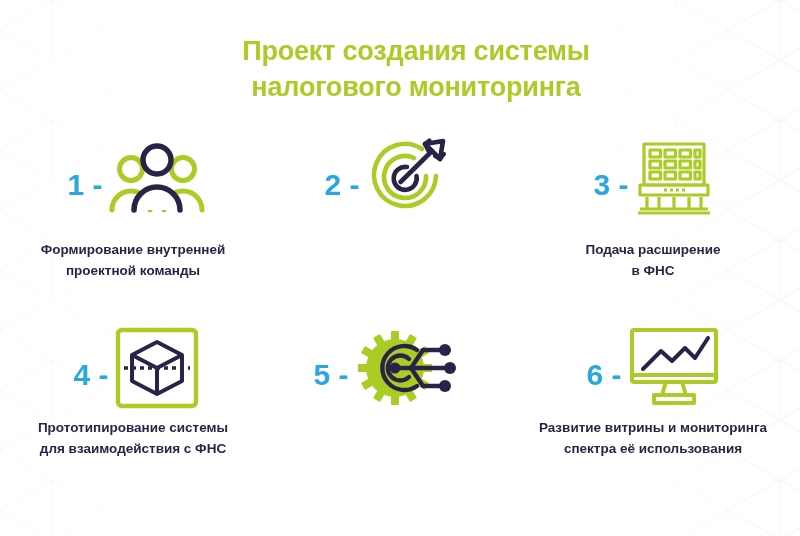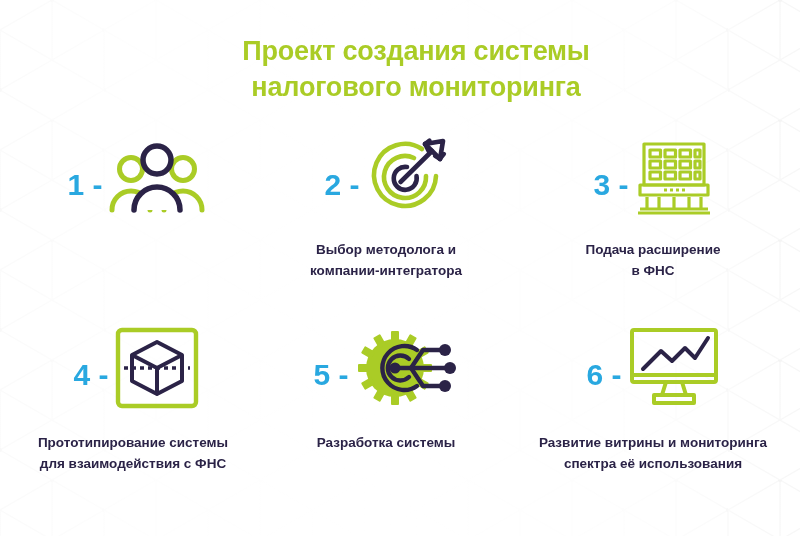--- a/index.html
+++ b/index.html
@@ -104,21 +104,21 @@
     color: #2B2347;
     white-space: pre-line;
     padding: 0 12px;
   }
 
   
   .step.c1 .step-head { padding-left: 6px; }
   .step.c2 .step-head { padding-left: 0px; }
   .step.c3 .step-head { padding-left: 0px; }
 
-  .step.r2 .step-caption { margin-top: 19px; }
+  .step.r2 .step-caption { margin-top: 4px; }
 </style>
 </head>
 <body>
 
 <div id="infographic">
 
   <svg id="bg-pattern" viewBox="0 0 800 536" xmlns="http://www.w3.org/2000/svg">
     <defs>
       <pattern id="isoCubes" width="104" height="120" patternUnits="userSpaceOnUse">
         <g fill="none" stroke="#EDEDED" stroke-width="1.4">
@@ -161,20 +161,22 @@
             <path d="M3 70 a19 19 0 0 1 38 0" stroke="#AACC26" stroke-width="5"></path>
 
             <circle cx="74" cy="29" r="11.5" stroke="#AACC26" stroke-width="5"></circle>
             <path d="M55 70 a19 19 0 0 1 38 0" stroke="#AACC26" stroke-width="5"></path>
 
             <circle cx="48" cy="20" r="14" stroke="#2B2347" stroke-width="5.5" fill="#ffffff"></circle>
             <path d="M25 70 a23 23 0 0 1 46 0" stroke="#2B2347" stroke-width="5.5" fill="#ffffff"></path>
           </g>
         </svg>
       </div>
+      <div class="step-caption">Формирование внутренней
+проектной команды</div>
     </div>
 
     <div class="step c2 r1">
       <div class="step-head">
         <span class="step-number">2 -</span>
         <svg class="step-icon" width="82" height="80" viewBox="0 0 82 80" xmlns="http://www.w3.org/2000/svg">
           <g fill="none" stroke-linecap="round" stroke-linejoin="round">
 
             <path d="M56 11 A31 31 0 1 0 70 38" stroke="#AACC26" stroke-width="4.6"></path>
 
@@ -184,22 +186,20 @@
 
             <path d="M34.5 44 L66 13" stroke="#2B2347" stroke-width="4.6"></path>
 
             <path d="M59 6 L77 3 L74 21" stroke="#2B2347" stroke-width="4.6"></path>
             <path d="M59 6 L66 13 L74 21" stroke="#2B2347" stroke-width="4.6"></path>
             <path d="M63.5 2.5 L59 6 L62.5 13" stroke="#2B2347" stroke-width="4.2"></path>
             <path d="M69 18 L74 21 L78 16" stroke="#2B2347" stroke-width="4.2"></path>
           </g>
         </svg>
       </div>
-      <div class="step-caption">Выбор методолога и
-компании-интегратора</div>
     </div>
 
     <div class="step c3 r1">
       <div class="step-head">
         <span class="step-number">3 -</span>
         <svg class="step-icon" width="78" height="74" viewBox="0 0 78 74" xmlns="http://www.w3.org/2000/svg">
           <g fill="none" stroke="#AACC26" stroke-width="3.2" stroke-linejoin="round">
 
             <rect x="9" y="3" width="60" height="41"></rect>
 
@@ -286,21 +286,20 @@
             <path d="M56 40 L68 58 L86 58"></path>
           </g>
           <g fill="#2B2347">
             <circle cx="40" cy="40" r="5.5"></circle>
             <circle cx="90" cy="22" r="6"></circle>
             <circle cx="95" cy="40" r="6"></circle>
             <circle cx="90" cy="58" r="6"></circle>
           </g>
         </svg>
       </div>
-      <div class="step-caption">Разработка системы</div>
     </div>
 
     <div class="step c3 r2">
       <div class="step-head">
         <span class="step-number">6 -</span>
         <svg class="step-icon" width="92" height="82" viewBox="0 0 92 82" xmlns="http://www.w3.org/2000/svg">
           <g fill="none" stroke="#AACC26" stroke-width="4" stroke-linejoin="round" stroke-linecap="round">
 
             <rect x="4" y="3" width="84" height="52" rx="2"></rect>
 

